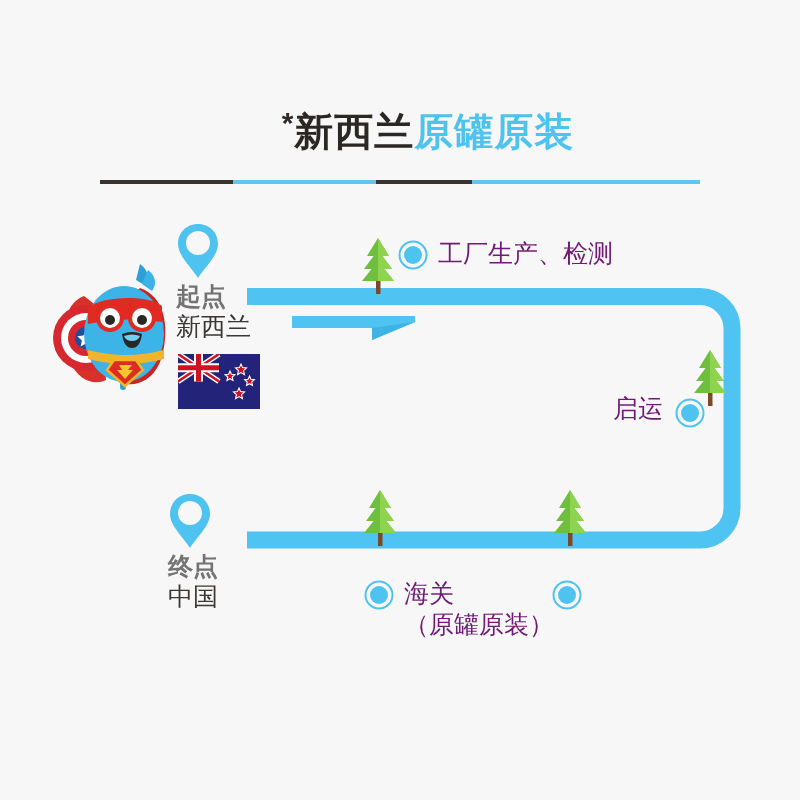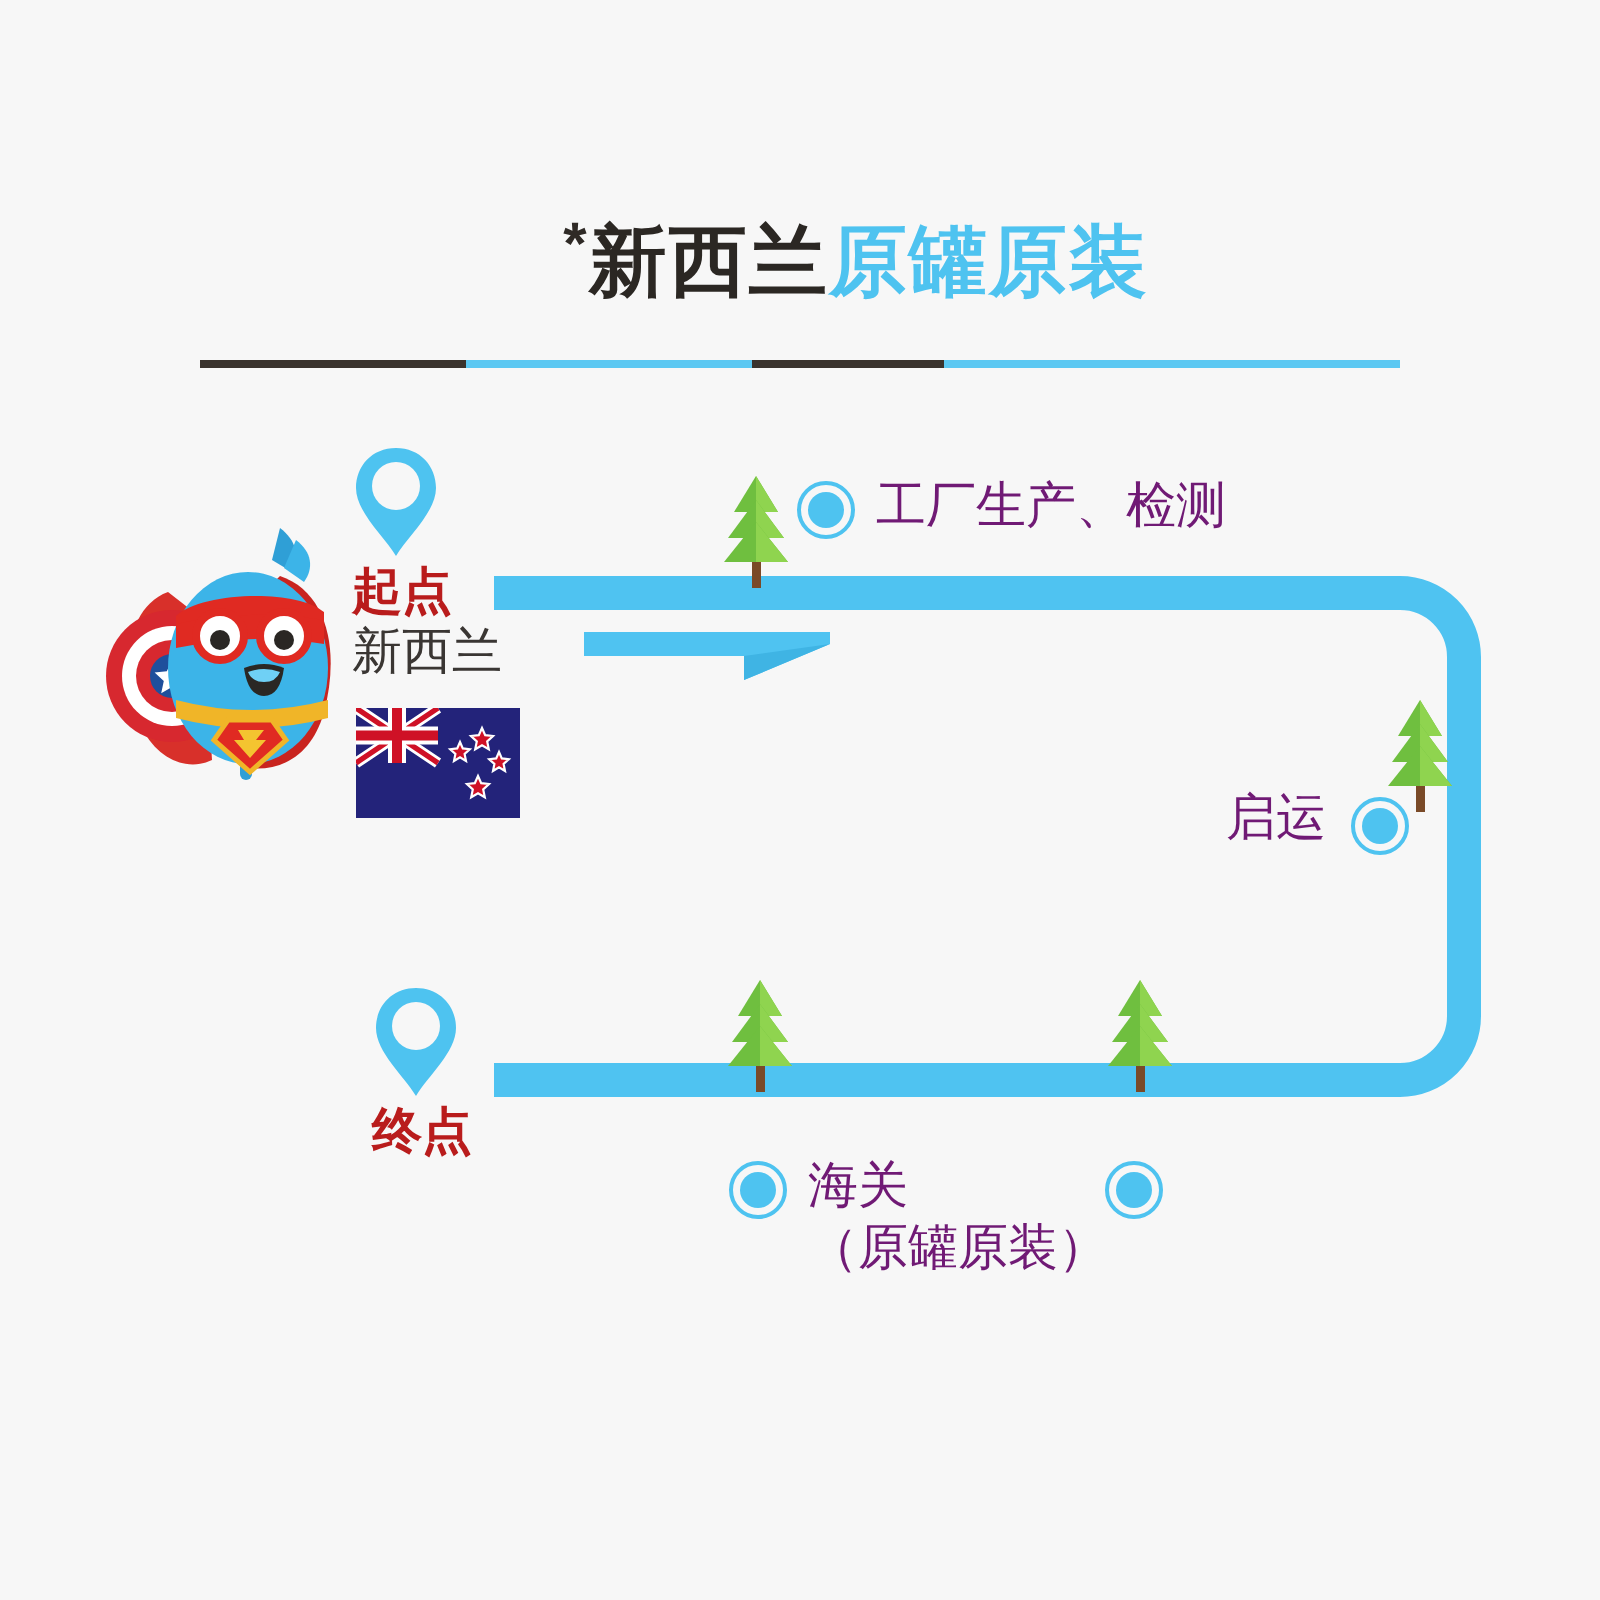--- a/index.html
+++ b/index.html
@@ -75,21 +75,21 @@
     left: 44px;
     top: 252px;
     width: 132px;
     height: 140px;
   }
 
   
   .pin-block { position: absolute; }
   .pin-ico { display: block; }
   .pin-title {
-    color: #b91c1c;
+    color: #737373;
     font-size: 25px;
     font-weight: bold;
     line-height: 1.15;
     margin-top: 2px;
     white-space: nowrap;
   }
   .pin-sub {
     color: #3a3633;
     font-size: 25px;
     line-height: 1.22;
@@ -211,26 +211,27 @@
 
       <g fill="#cf1126" stroke="#ffffff" stroke-width="1.1">
         <path d="M63 10 l1.6 3.6 3.9 .4 -2.9 2.7 .8 3.9 -3.4-2 -3.4 2 .8-3.9 -2.9-2.7 3.9-.4 Z"></path>
         <path d="M52 17 l1.4 3.2 3.5 .4 -2.6 2.4 .7 3.5 -3-1.8 -3 1.8 .7-3.5 -2.6-2.4 3.5-.4 Z"></path>
         <path d="M71.5 22 l1.4 3.2 3.5 .4 -2.6 2.4 .7 3.5 -3-1.8 -3 1.8 .7-3.5 -2.6-2.4 3.5-.4 Z"></path>
         <path d="M61 34 l1.6 3.6 3.9 .4 -2.9 2.7 .8 3.9 -3.4-2 -3.4 2 .8-3.9 -2.9-2.7 3.9-.4 Z"></path>
       </g>
     </svg>
   </div>
 
-  <div class="pin-block" style="left:186px; top:492px;">
+  <div class="pin-block" style="left:168px; top:492px;">
     <svg class="pin-ico" width="44" height="58" viewBox="0 0 44 58">
       <path d="M22 2 C10 2 2 11 2 22 C2 34 16 46 22 56 C28 46 42 34 42 22 C42 11 34 2 22 2 Z" fill="#4ec3f0"></path>
       <circle cx="22" cy="21" r="12" fill="#f7f7f7"></circle>
     </svg>
     <div class="pin-title">终点</div>
+    <div class="pin-sub">中国</div>
   </div>
 
   <div class="tree" style="left:360px; top:236px;">
     <svg width="36" height="58" viewBox="0 0 36 58">
       <rect x="16" y="36" width="4.5" height="22" fill="#7a4a28"></rect>
       <path d="M18 2 L29 20 L7 20 Z" fill="#6fbf3f"></path>
       <path d="M18 2 L29 20 L18 20 Z" fill="#8fd44f"></path>
       <path d="M18 14 L32 33 L4 33 Z" fill="#6fbf3f"></path>
       <path d="M18 14 L32 33 L18 33 Z" fill="#8fd44f"></path>
       <path d="M18 25 L34 45 L2 45 Z" fill="#6fbf3f"></path>

